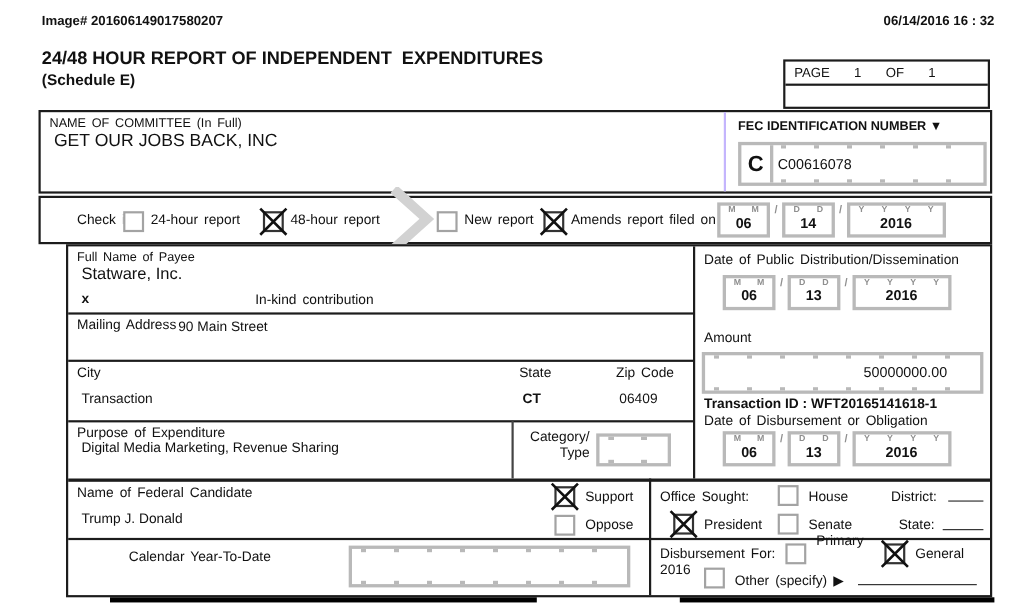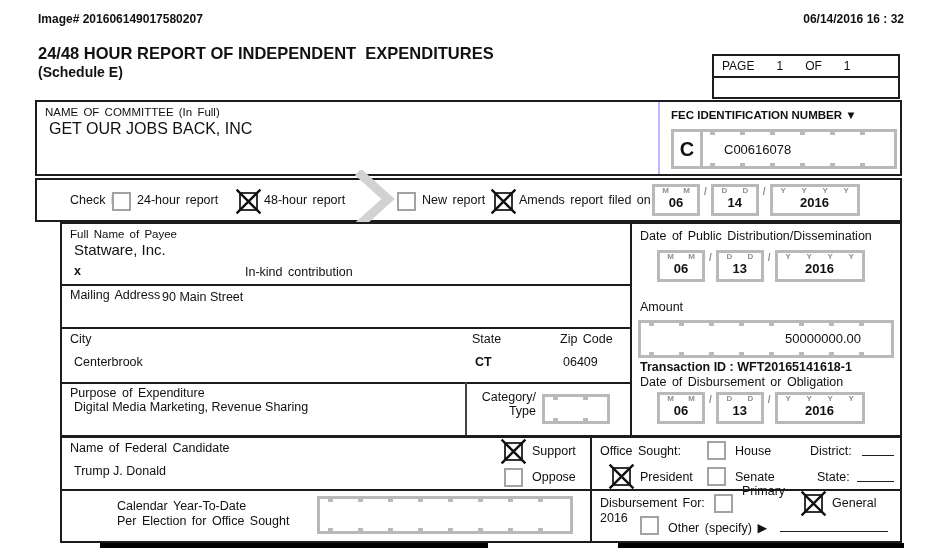--- a/index.html
+++ b/index.html
@@ -32,21 +32,21 @@
   .letters{position:absolute;top:-1px;left:0;right:0;display:flex;justify-content:space-around;
            font-size:8px;font-weight:bold;color:#8f8f8f;font-style:normal;}
   .letters i{font-style:normal;}
   .dval{display:block;text-align:center;font-size:13px;font-weight:bold;margin-top:8px;}
   .dslash{color:#8f8f8f;font-size:10px;font-weight:bold;margin:2px 4px 0 4px;}
   .uline{position:absolute;border-bottom:1.6px solid #222;}
   
   .fec-box{position:absolute;border:3px solid #b9b9b9;background:#fff;display:flex;align-items:stretch;}
   .fec-c{width:26px;border-right:3px solid #b9b9b9;font-weight:bold;font-size:20px;
          display:flex;align-items:center;justify-content:center;}
-  .fec-val{position:relative;flex:1;font-size:13px;display:flex;align-items:center;padding-left:21px;}
+  .fec-val{position:relative;flex:1;font-size:13px;display:flex;align-items:center;padding-left:4px;}
 </style>
 </head>
 <body>
 
 <div class="page">
 
   <div class="abs b" style="left:38px;top:12px;font-size:12px;">Image# 201606149017580207</div>
   <div class="abs b" style="right:32px;top:12px;font-size:12px;">06/14/2016 16 : 32</div>
 
   <div class="abs b" style="left:38px;top:44px;font-size:16.5px;white-space:pre;">24/48 HOUR REPORT OF INDEPENDENT  EXPENDITURES</div>
@@ -139,29 +139,29 @@
     <div class="abs hline" style="left:0;top:103px;width:568px;"></div>
     <div class="abs hline" style="left:0;top:158px;width:568px;"></div>
     <div class="abs hline" style="left:0;top:211px;width:838px;height:2.5px;"></div>
     <div class="abs hline" style="left:0;top:265px;width:838px;"></div>
     <div class="abs vline" style="left:403px;top:158px;height:53px;background:#444;"></div>
     <div class="abs vline" style="left:528px;top:211px;height:106px;"></div>
 
     <div class="abs lbl" style="left:8px;top:4px;">Full Name of Payee</div>
     <div class="abs" style="left:12px;top:17px;font-size:15px;">Statware, Inc.</div>
     <div class="abs b" style="left:12px;top:40px;font-size:12.5px;">x</div>
-    <div class="abs lbl2" style="left:170px;top:41px;margin-left:13px;">In-kind contribution</div>
+    <div class="abs lbl2" style="left:170px;top:41px;">In-kind contribution</div>
 
     <div class="abs lbl2" style="left:8px;top:64px;text-align:center;">Mailing Address</div>
     <div class="abs" style="left:100px;top:66px;font-size:12.5px;">90 Main Street</div>
 
     <div class="abs lbl2" style="left:8px;top:108px;">City</div>
     <div class="abs lbl2 b" style="left:410px;top:108px;font-weight:normal;">State</div>
     <div class="abs lbl2" style="left:498px;top:108px;">Zip Code</div>
-    <div class="abs" style="left:12px;top:131px;font-size:12.5px;">Centerbrook</div>
+    <div class="abs" style="left:12px;top:131px;font-size:12.5px;">Transaction</div>
     <div class="abs b" style="left:413px;top:131px;font-size:12.5px;">CT</div>
     <div class="abs" style="left:501px;top:131px;font-size:12.5px;">06409</div>
 
     <div class="abs lbl2" style="left:8px;top:162px;">Purpose of Expenditure</div>
     <div class="abs" style="left:12px;top:176px;font-size:12.5px;">Digital Media Marketing, Revenue Sharing</div>
     <div class="abs" style="left:412px;top:166px;width:62px;text-align:right;font-size:12.5px;line-height:14px;">
       <span style="display:block;">Category/</span>
       <span style="display:block;">Type</span>
     </div>
     <div class="comb" style="left:480px;top:170px;width:62px;height:24px;">
@@ -259,21 +259,20 @@
         </svg>
       </span>
     <span class="abs lbl2" style="left:578px;top:246px;">President</span>
     <span class="cb" style="left:645px;top:243px;"></span>
     <span class="abs lbl2" style="left:673px;top:246px;">Senate</span>
     <span class="abs lbl2" style="left:755px;top:246px;">State:</span>
     <span class="uline" style="left:795px;top:257px;width:37px;"></span>
 
     <div class="abs lbl2" style="left:55px;top:275px;line-height:15px;">
       <span style="display:block;">Calendar Year-To-Date</span>
-      <span style="display:block;">Per Election for Office Sought</span>
     </div>
     <div class="comb" style="left:255px;top:272px;width:250px;height:32px;">
       <span class="tick top"></span>
       <span class="tick bot"></span>
     </div>
 
     <div class="abs lbl2" style="left:538px;top:272px;">Disbursement For:</div>
     <div class="abs lbl2" style="left:538px;top:287px;">2016</div>
     <span class="cb" style="left:652px;top:270px;"></span>
     <span class="abs lbl2" style="left:680px;top:260px;">Primary</span>

